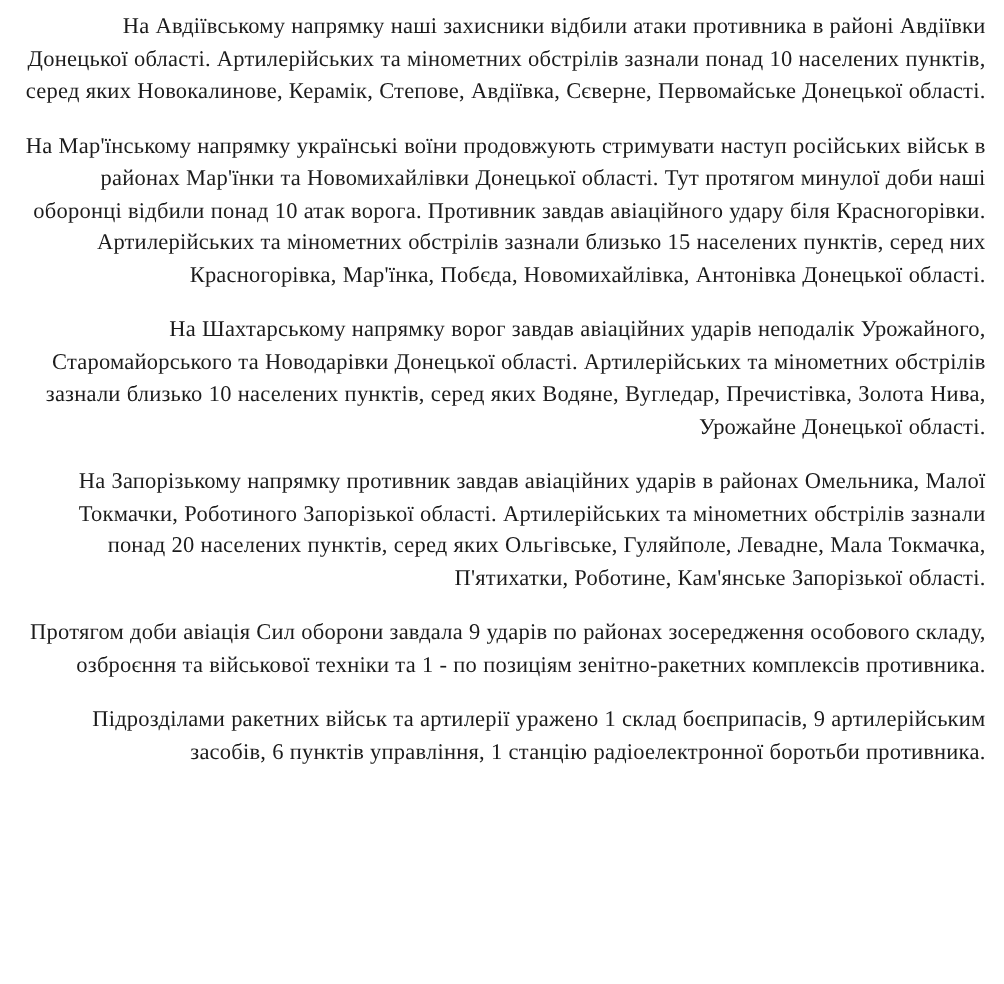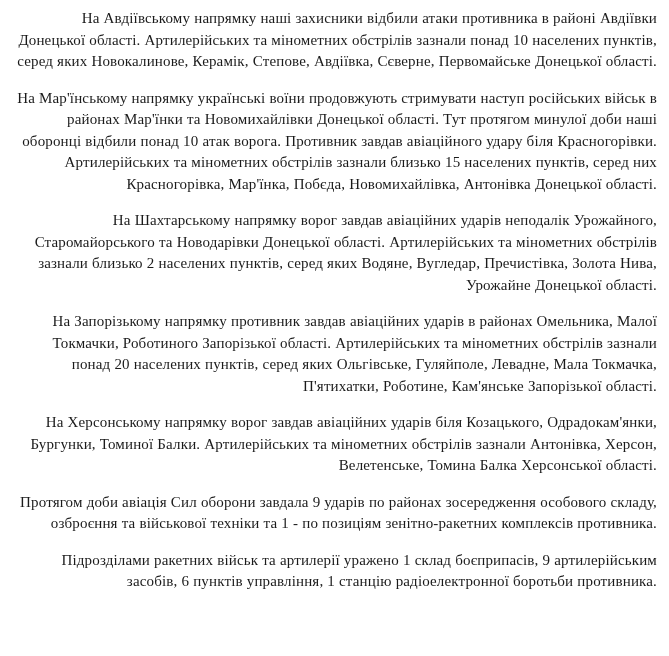--- a/index.html
+++ b/index.html
@@ -31,18 +31,17 @@
   .para:last-child {
     margin-bottom: 0;
   }
 </style>
 </head>
 <body>
 
 <div class="doc">
   <p class="para">На Авдіївському напрямку наші захисники відбили атаки противника в районі Авдіївки Донецької області. Артилерійських та мінометних обстрілів зазнали понад 10 населених пунктів, серед яких Новокалинове, Керамік, Степове, Авдіївка, Сєверне, Первомайське Донецької області.</p>
   <p class="para">На Мар'їнському напрямку українські воїни продовжують стримувати наступ російських військ в районах Мар'їнки та Новомихайлівки Донецької області. Тут протягом минулої доби наші оборонці відбили понад 10 атак ворога. Противник завдав авіаційного удару біля Красногорівки. Артилерійських та мінометних обстрілів зазнали близько 15 населених пунктів, серед них Красногорівка, Мар'їнка, Побєда, Новомихайлівка, Антонівка Донецької області.</p>
-  <p class="para">На Шахтарському напрямку ворог завдав авіаційних ударів неподалік Урожайного, Старомайорського та Новодарівки Донецької області. Артилерійських та мінометних обстрілів зазнали близько 2 населених пунктів, серед яких Водяне, Вугледар, Пречистівка, Золота Нива, Урожайне Донецької області.</p>
+  <p class="para">На Шахтарському напрямку ворог завдав авіаційних ударів неподалік Урожайного, Старомайорського та Новодарівки Донецької області. Артилерійських та мінометних обстрілів зазнали близько 10 населених пунктів, серед яких Водяне, Вугледар, Пречистівка, Золота Нива, Урожайне Донецької області.</p>
   <p class="para">На Запорізькому напрямку противник завдав авіаційних ударів в районах Омельника, Малої Токмачки, Роботиного Запорізької області. Артилерійських та мінометних обстрілів зазнали понад 20 населених пунктів, серед яких Ольгівське, Гуляйполе, Левадне, Мала Токмачка, П'ятихатки, Роботине, Кам'янське Запорізької області.</p>
-  <p class="para">На Херсонському напрямку ворог завдав авіаційних ударів біля Козацького, Одрадокам'янки, Бургунки, Томиної Балки. Артилерійських та мінометних обстрілів зазнали Антонівка, Херсон, Велетенське, Томина Балка Херсонської області.</p>
   <p class="para">Протягом доби авіація Сил оборони завдала 9 ударів по районах зосередження особового складу, озброєння та військової техніки та 1 - по позиціям зенітно-ракетних комплексів противника.</p>
   <p class="para">Підрозділами ракетних військ та артилерії уражено 1 склад боєприпасів, 9 артилерійським засобів, 6 пунктів управління, 1 станцію радіоелектронної боротьби противника.</p>
 </div>
 
 </body></html>

